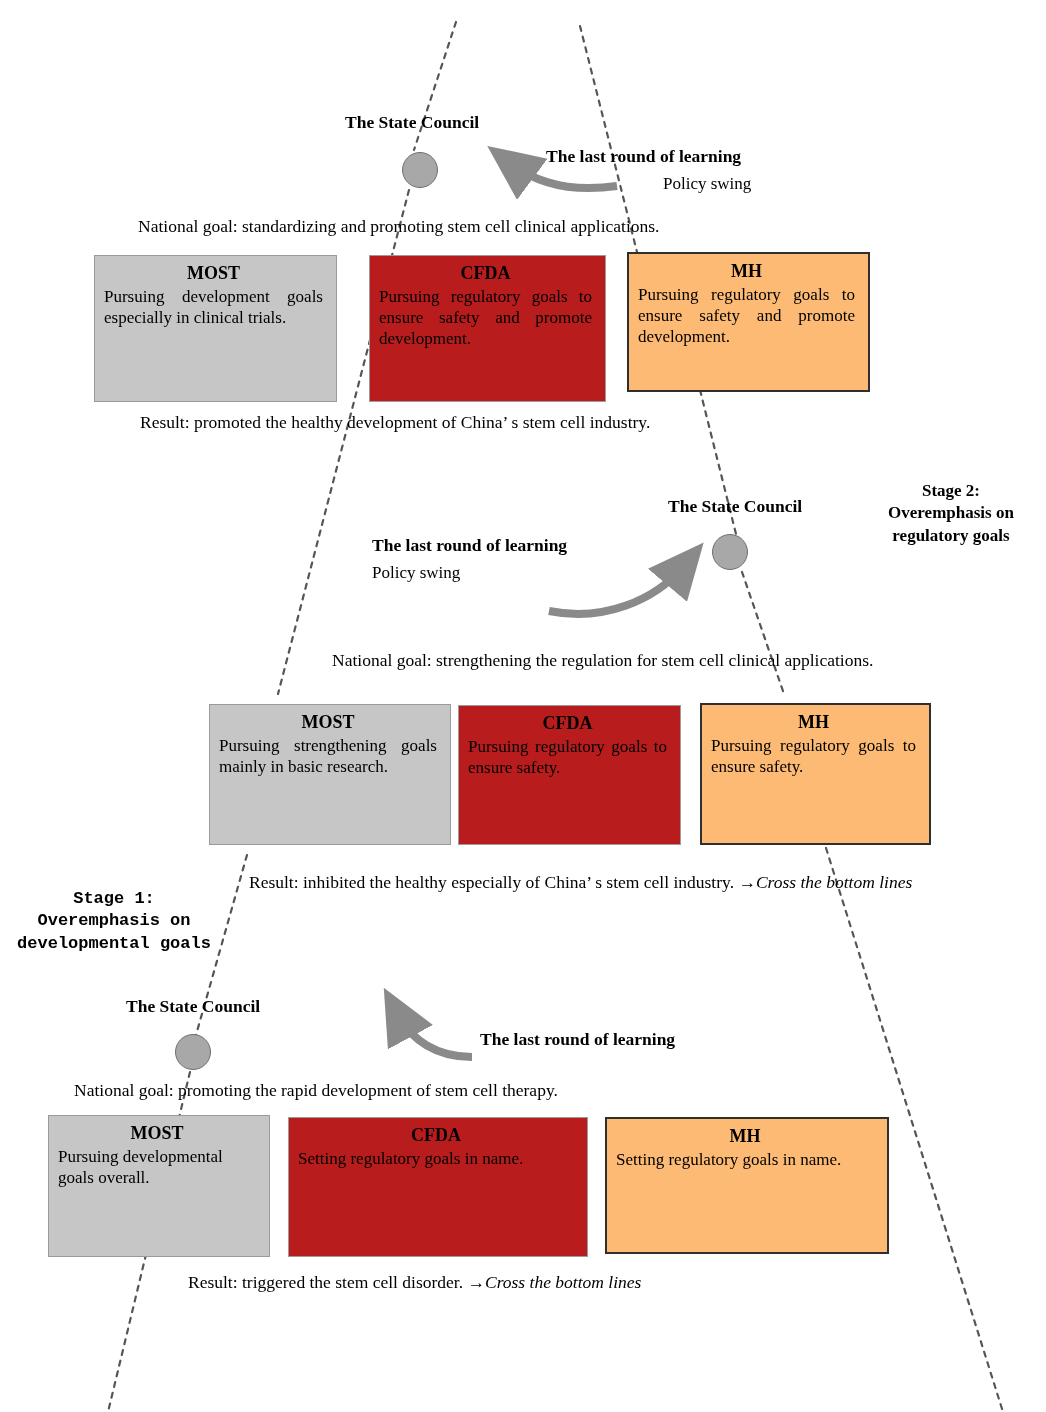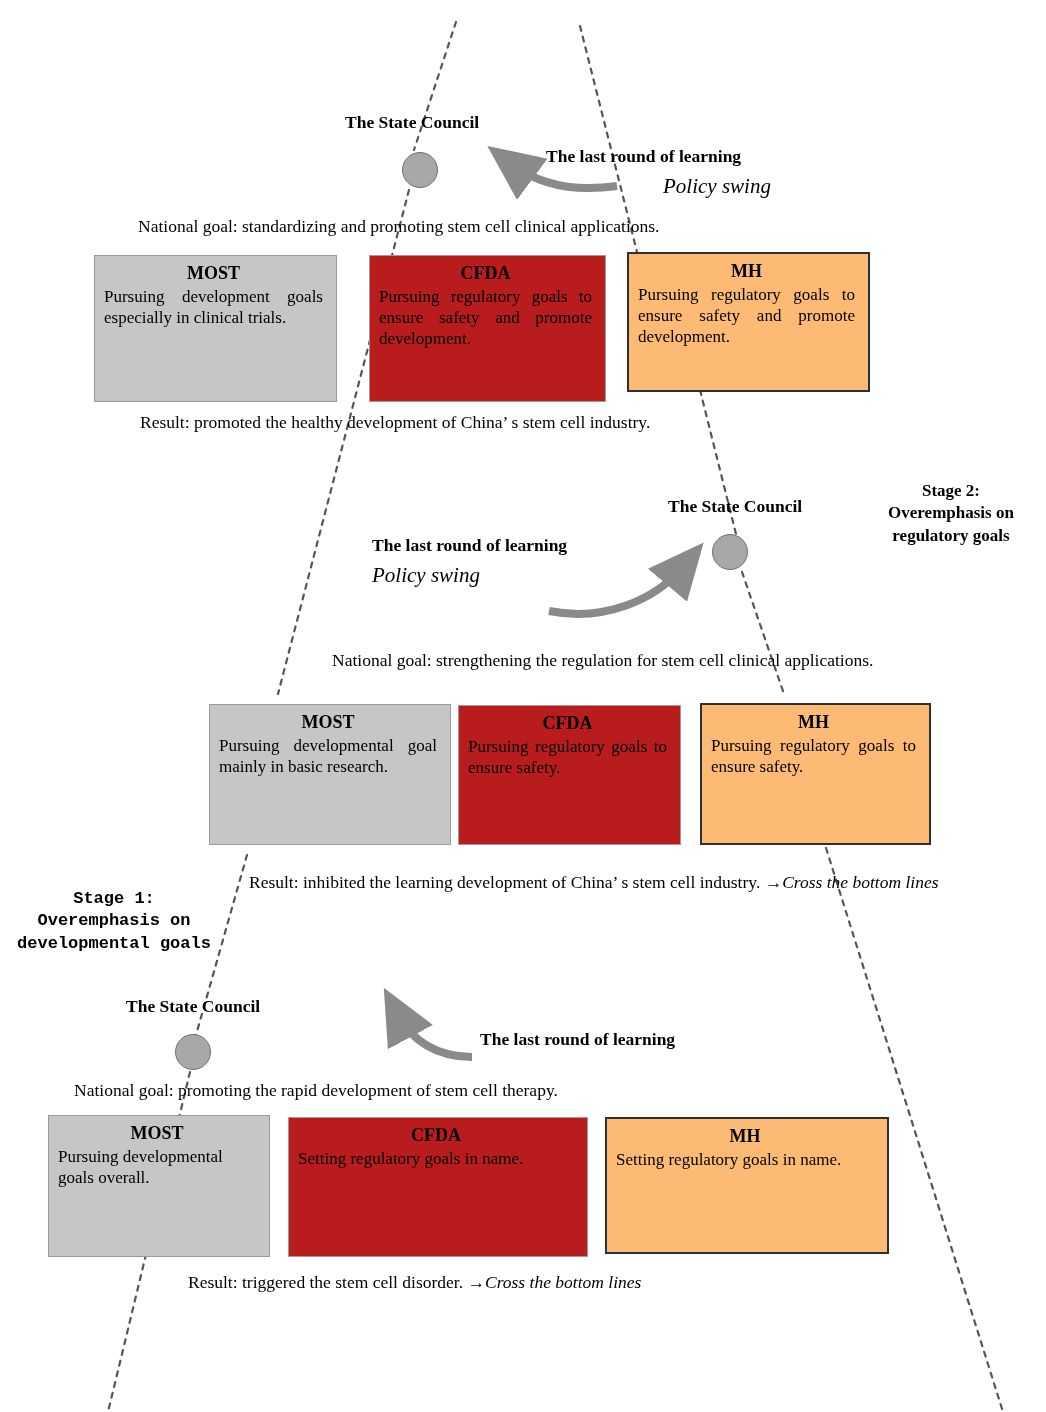--- a/index.html
+++ b/index.html
@@ -45,22 +45,21 @@
     box-sizing:border-box;
   }
 
   
   .learn-title{
     font-weight:bold;
     font-size:17.5px;
     white-space:nowrap;
   }
   .learn-sub{
-    font-style:italic;
-    font-size:21px;
+    font-size:17px;
     white-space:nowrap;
   }
 
   
   .goal-text, .result-text{
     font-size:17.5px;
     white-space:nowrap;
   }
   .result-text .ital{font-style:italic;}
 
@@ -162,35 +161,35 @@
   <div class="abs council-label" style="left:668px; top:496px;">The State Council</div>
   <div class="abs council-node" style="left:712px; top:534px;"></div>
 
   <div class="abs learn-title" style="left:372px; top:535px;">The last round of learning</div>
   <div class="abs learn-sub" style="left:372px; top:563px;">Policy swing</div>
 
   <div class="abs goal-text" style="left:332px; top:650px;">National goal: strengthening the regulation for stem cell clinical applications.</div>
 
   <div class="abs agency box-most" style="left:209px; top:704px; width:242px; height:141px;">
     <div class="title">MOST</div>
-    <div class="body">Pursuing developmental goal mainly in basic research.</div>
+    <div class="body">Pursuing strengthening goals mainly in basic research.</div>
   </div>
 
   <div class="abs agency box-cfda" style="left:458px; top:705px; width:223px; height:140px;">
     <div class="title">CFDA</div>
     <div class="body">Pursuing regulatory goals to ensure safety.</div>
   </div>
 
   <div class="abs agency box-mh" style="left:700px; top:703px; width:231px; height:142px;">
     <div class="title">MH</div>
     <div class="body">Pursuing regulatory goals to ensure safety.</div>
   </div>
 
   <div class="abs result-text" style="left:249px; top:872px;">
-    <span>Result: inhibited the learning development of China’ s stem cell industry. →</span><span class="ital">Cross the bottom lines</span>
+    <span>Result: inhibited the healthy especially of China’ s stem cell industry. →</span><span class="ital">Cross the bottom lines</span>
   </div>
 
   <div class="abs stage-label" style="left:14px; top:888px; width:200px;font-family:Liberation Mono, monospace;">Stage 1:
 Overemphasis on
 developmental goals</div>
 
   <div class="abs council-label" style="left:126px; top:996px;">The State Council</div>
   <div class="abs council-node" style="left:175px; top:1034px;"></div>
 
   <div class="abs learn-title" style="left:480px; top:1029px;">The last round of learning</div>

